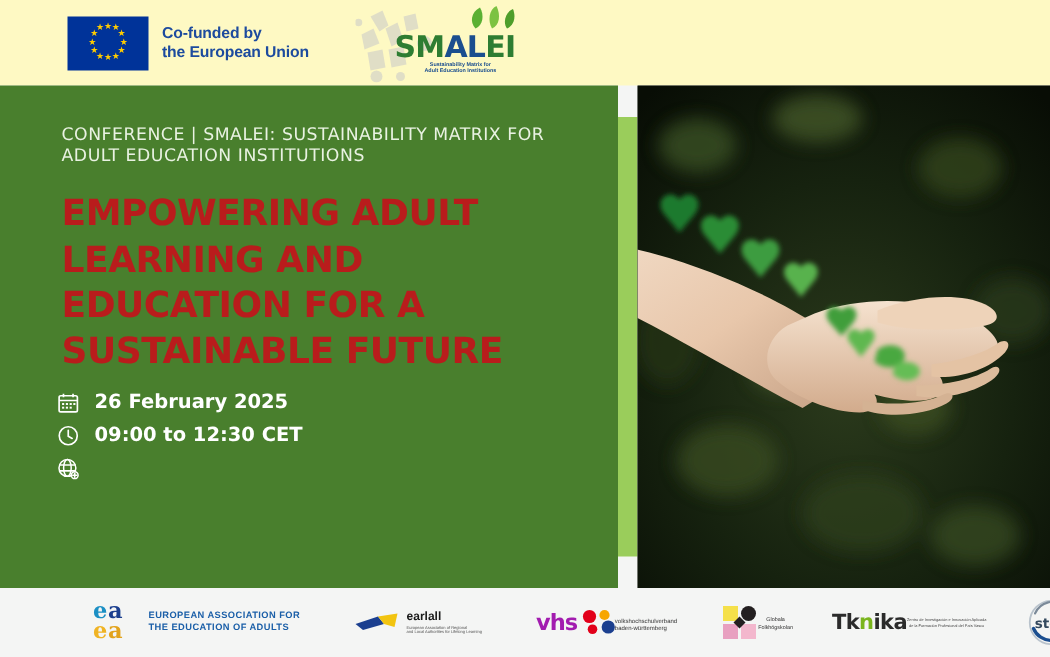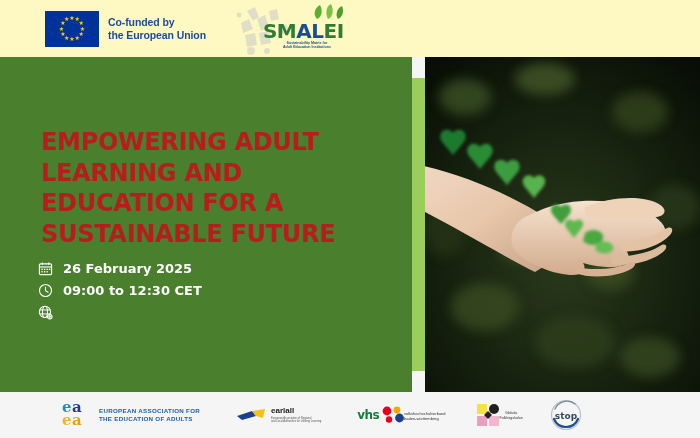--- a/index.html
+++ b/index.html
@@ -131,21 +131,21 @@
 
   
   .earlall{margin-left:36px;display:flex;}
   .earlall-txt{margin-left:5px;}
   .earlall-name{color:#1a1a1a;font-size:8px;font-weight:bold;line-height:9px;}
   .earlall-sub{color:#555;font-size:2.7px;line-height:3.4px;margin-top:1.5px;white-space:pre-line;}
 
   
   .vhs{margin-left:36px;}
   .vhs-top{display:flex;align-items:center;}
-  .vhs-word{color:#15803d;font-size:12px;font-weight:bold;line-height:17px;letter-spacing:-.6px;font-family:"DejaVu Sans",sans-serif;}
+  .vhs-word{color:#a21caf;font-size:15px;font-weight:bold;line-height:17px;letter-spacing:-.6px;font-family:"DejaVu Sans",sans-serif;}
   .vhs-dots{width:22px;height:18px;margin-left:3px;flex:none;}
   .vhs-sub{color:#333;font-size:4px;line-height:5px;margin-top:1px;white-space:pre-line;}
 
   
   .globala{margin-left:30px;text-align:center;}
   .globala-mark{width:24px;height:24px;margin:0 auto;}
   .globala-txt{color:#333;font-size:3.6px;line-height:4.6px;margin-top:2px;white-space:pre-line;}
 
   
   .tknika{margin-left:26px;text-align:center;}
@@ -282,20 +282,22 @@
 
       <g filter="url(#blur2)">
         <path d="M128 158 C 122 150, 131 144, 136 150 C 141 144, 150 150, 144 158 L 136 167 Z" fill="#3f9e3a"></path>
         <path d="M142 172 C 136 165, 145 159, 149 165 C 154 159, 162 165, 156 172 L 149 181 Z" fill="#5fb84f"></path>
         <path d="M160 176 C 168 170, 180 174, 178 182 C 176 189, 164 190, 158 184 Z" fill="#4aa83f"></path>
         <path d="M172 186 C 180 182, 190 186, 188 192 C 186 198, 174 198, 170 192 Z" fill="#65bd55"></path>
       </g>
     </svg>
   </div>
 
+  <div class="kicker">CONFERENCE | SMALEI: SUSTAINABILITY MATRIX FOR
+ADULT EDUCATION INSTITUTIONS</div>
   <div class="headline">EMPOWERING ADULT
 LEARNING AND
 EDUCATION FOR A
 SUSTAINABLE FUTURE</div>
 
   <div class="details">
 
     <div class="detail-row">
       <span class="detail-icon">
         <svg width="15" height="15" viewBox="0 0 16 16" fill="none" stroke="#ffffff" stroke-width="1.2">
@@ -389,20 +391,28 @@
         <rect x="1" y="1" width="10" height="10" fill="#f5e04a"></rect>
         <circle cx="18" cy="6" r="5" fill="#231f20"></circle>
         <rect x="1" y="13" width="10" height="10" fill="#e8a0c0"></rect>
         <rect x="13" y="13" width="10" height="10" fill="#f3b7cd"></rect>
         <path d="M12 8 L16 12 L12 16 L8 12 Z" fill="#231f20"></path>
       </svg>
       <div class="globala-txt">Globala
 Folkhögskolan</div>
     </div>
 
+    <div class="f-logo tknika">
+      <div class="tknika-word">
+        <span class="dk">Tk</span><span class="gn">n</span><span class="dk">ika</span>
+      </div>
+      <div class="tknika-rule"></div>
+      <div class="tknika-sub">Zentro de Investigación e Innovación Aplicada
+de la Formación Profesional del País Vasco</div>
+    </div>
 
     <div class="f-logo stop">
       <svg class="stop-mark" viewBox="0 0 34 34">
         <circle cx="17" cy="17" r="14.5" fill="none" stroke="#b9c3cc" stroke-width="1.2"></circle>
         <path d="M5 21 A13 13 0 0 0 29 21" fill="none" stroke="#1b4e8f" stroke-width="2.2" stroke-linecap="round"></path>
         <path d="M6 11 A13 13 0 0 1 26 6" fill="none" stroke="#7b8a99" stroke-width="1.4" stroke-linecap="round"></path>
         <text x="17" y="20.5" text-anchor="middle" font-family="DejaVu Sans, sans-serif" font-size="9" font-weight="bold" fill="#34495e">stop</text>
       </svg>
     </div>
 

